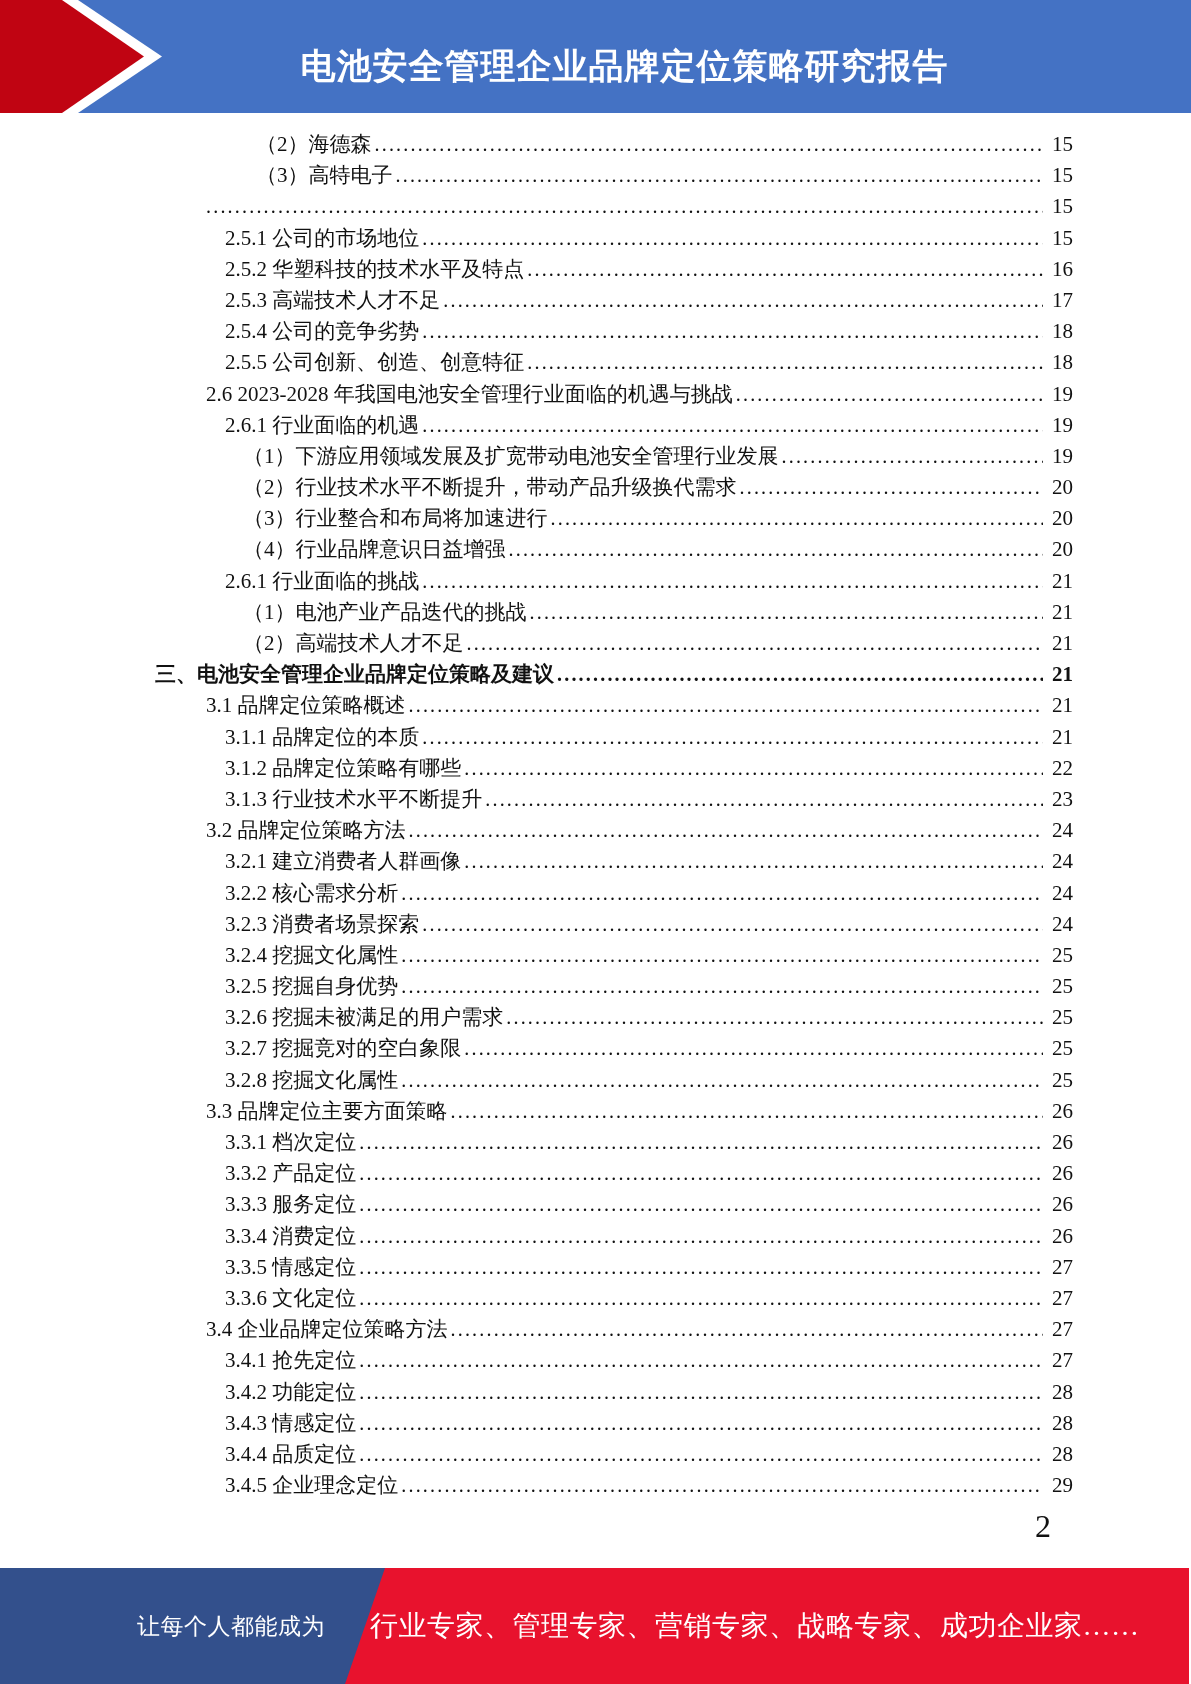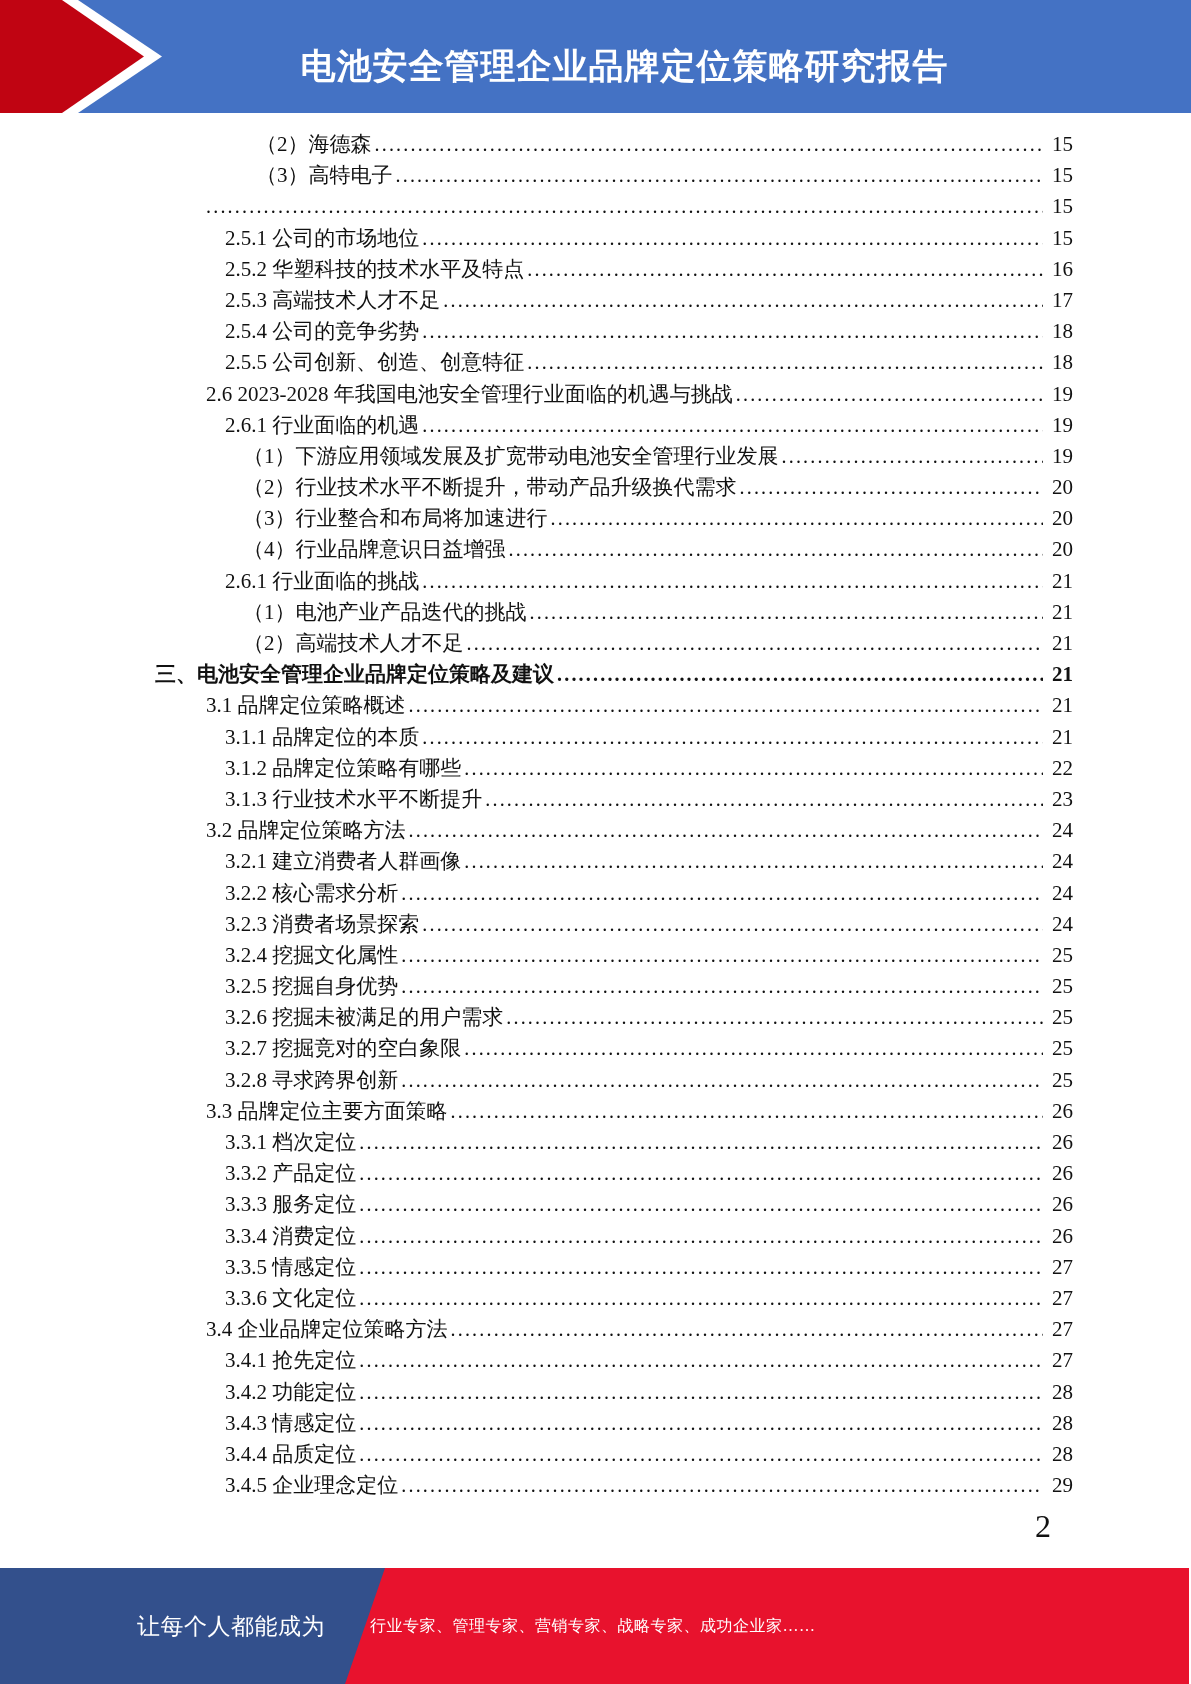--- a/index.html
+++ b/index.html
@@ -103,21 +103,21 @@
     font-size: 23px;
     letter-spacing: 0.5px;
     white-space: nowrap;
   }
   .footer-slogan-right {
     position: absolute;
     left: 370px; top: 0;
     height: 116px;
     display: flex; align-items: center;
     color: #ffffff;
-    font-size: 16px;
+    font-size: 28px;
     letter-spacing: 0.5px;
     white-space: nowrap;
   }
 </style>
 </head>
 <body>
 
 <div class="banner">
   <svg class="banner-arrow" viewBox="0 0 170 113" xmlns="http://www.w3.org/2000/svg" aria-hidden="true">
     <polygon points="0,0 78,0 162,56.5 78,113 0,113" fill="#ffffff"></polygon>
@@ -270,21 +270,21 @@
       <span class="toc-label">3.2.6 挖掘未被满足的用户需求</span>
       <span class="toc-dots">................................................................................................................................................................................................................................................................................................................................................................................................................</span>
       <span class="toc-page">25</span>
     </div>
     <div class="toc-row lv3">
       <span class="toc-label">3.2.7 挖掘竞对的空白象限</span>
       <span class="toc-dots">................................................................................................................................................................................................................................................................................................................................................................................................................</span>
       <span class="toc-page">25</span>
     </div>
     <div class="toc-row lv3">
-      <span class="toc-label">3.2.8 寻求跨界创新</span>
+      <span class="toc-label">3.2.8 挖掘文化属性</span>
       <span class="toc-dots">................................................................................................................................................................................................................................................................................................................................................................................................................</span>
       <span class="toc-page">25</span>
     </div>
     <div class="toc-row lv2">
       <span class="toc-label">3.3 品牌定位主要方面策略</span>
       <span class="toc-dots">................................................................................................................................................................................................................................................................................................................................................................................................................</span>
       <span class="toc-page">26</span>
     </div>
     <div class="toc-row lv3">
       <span class="toc-label">3.3.1 档次定位</span>

